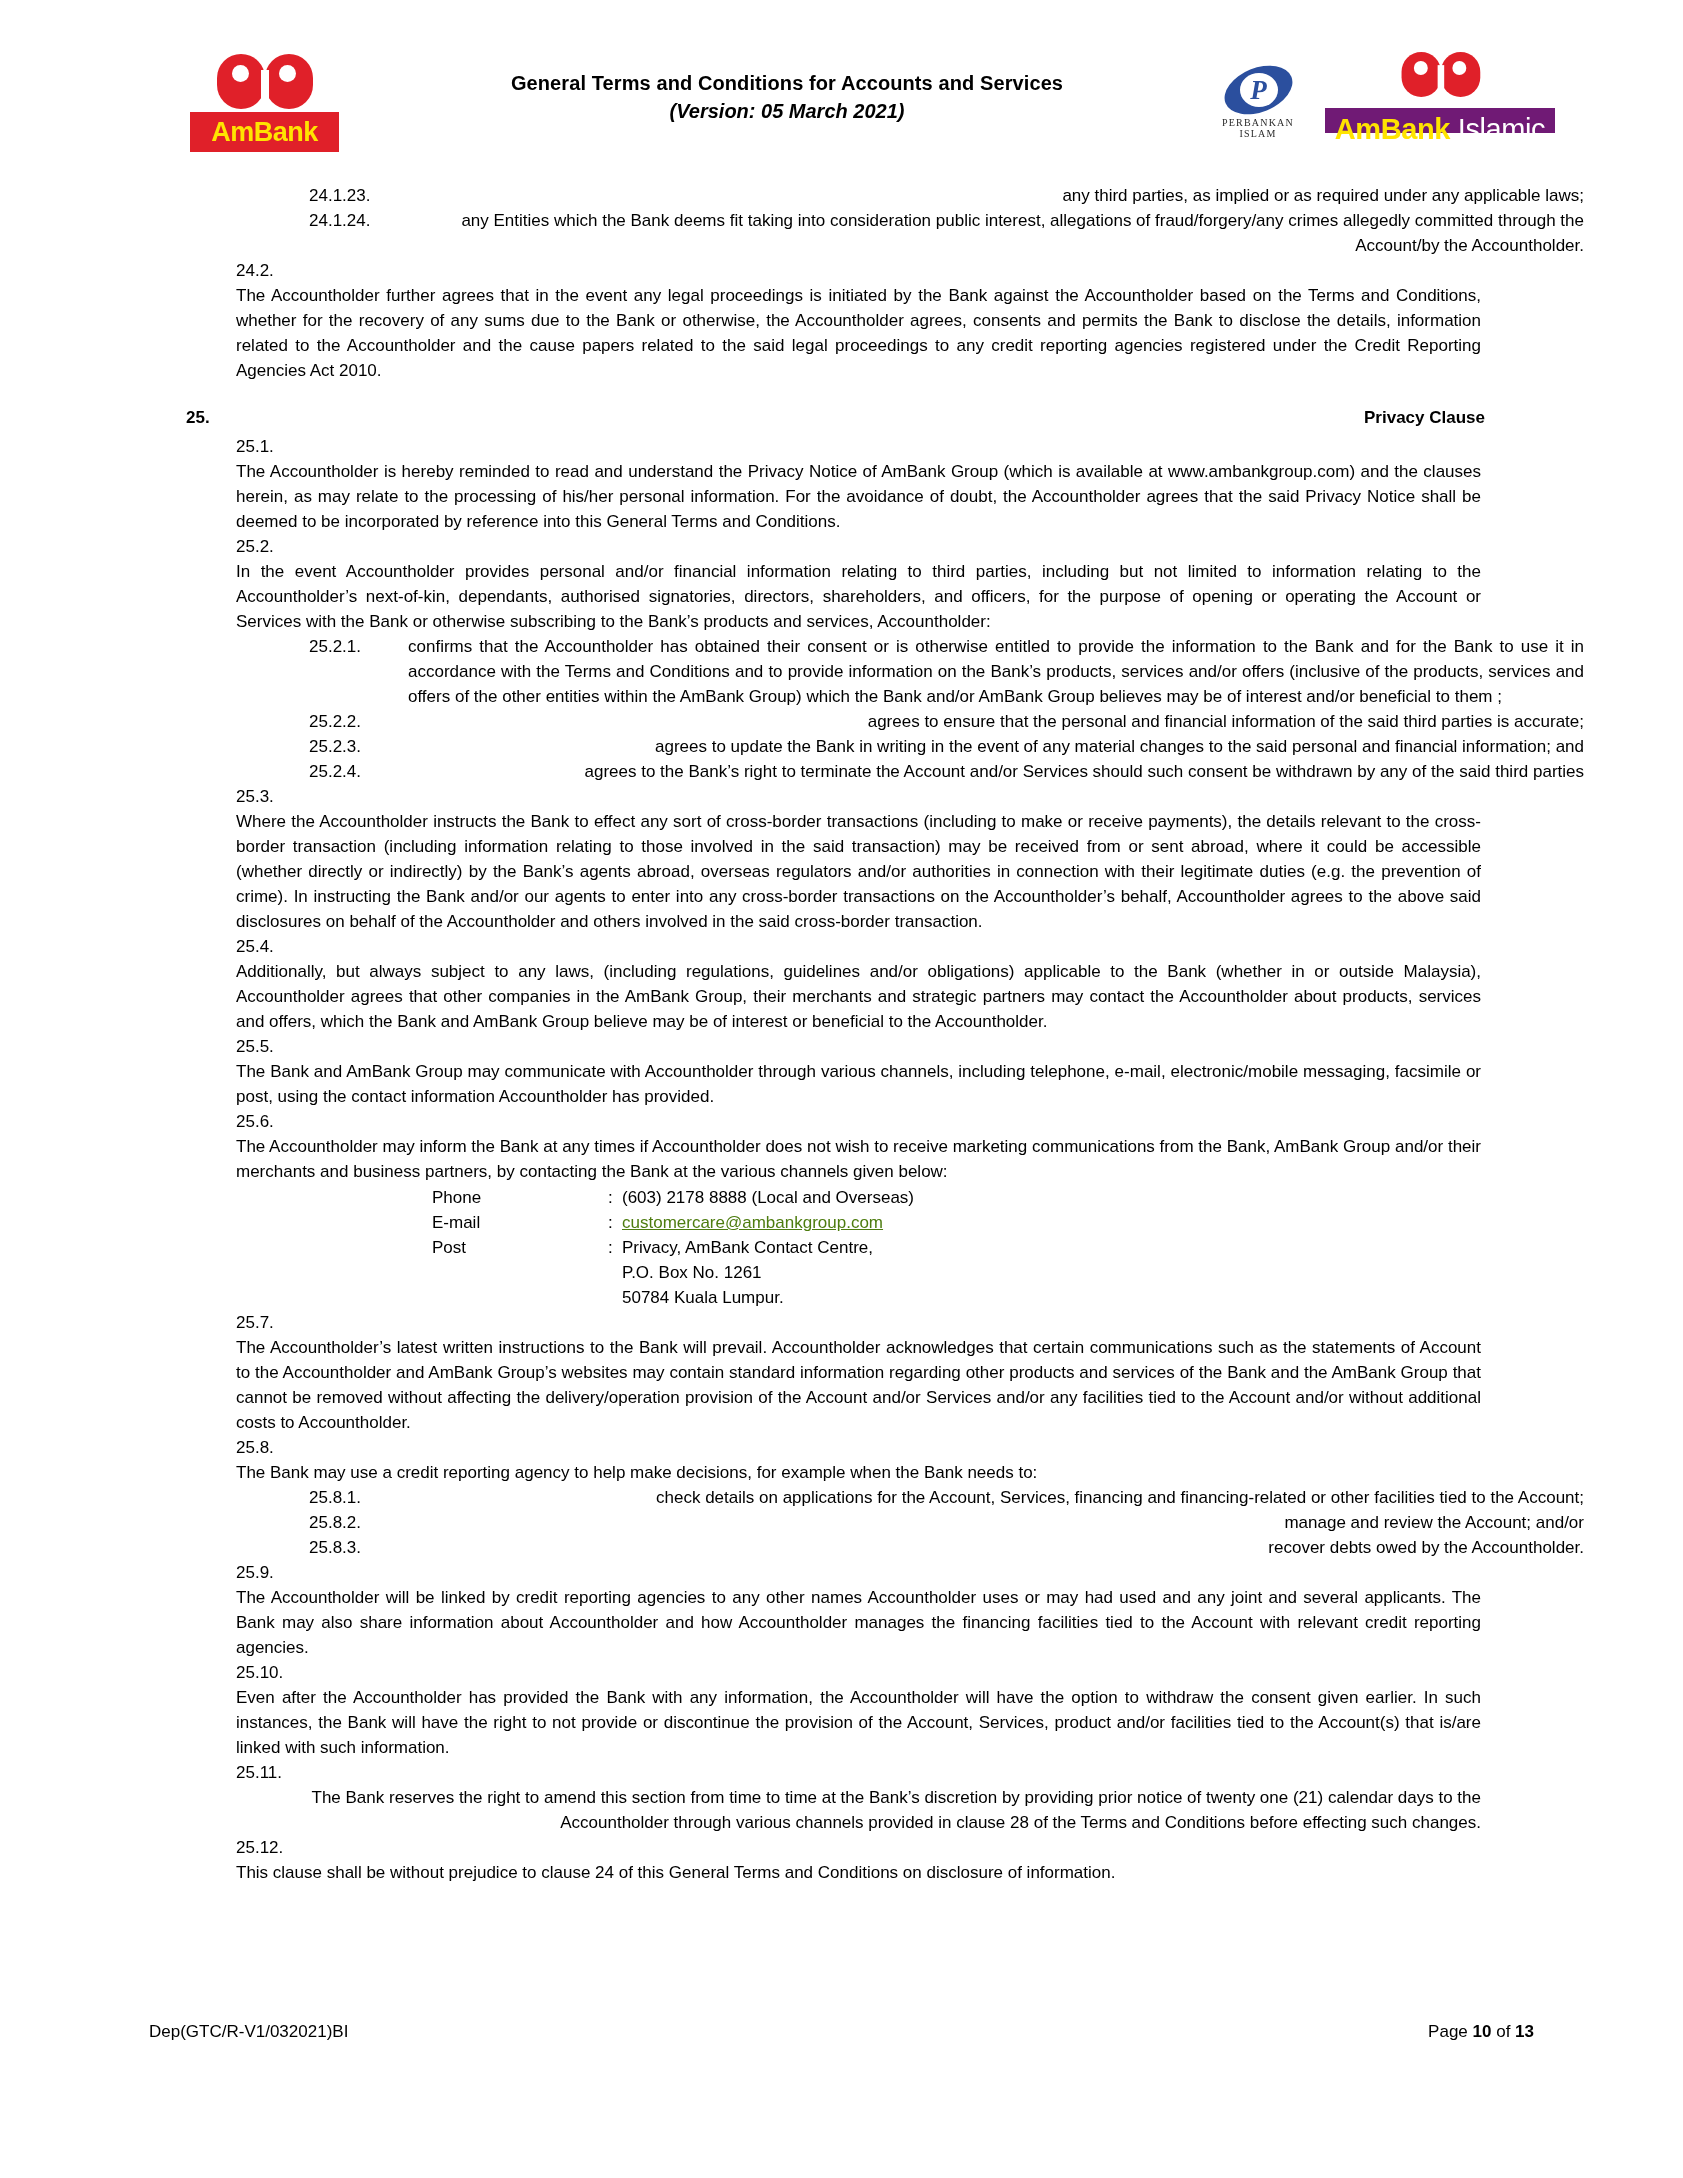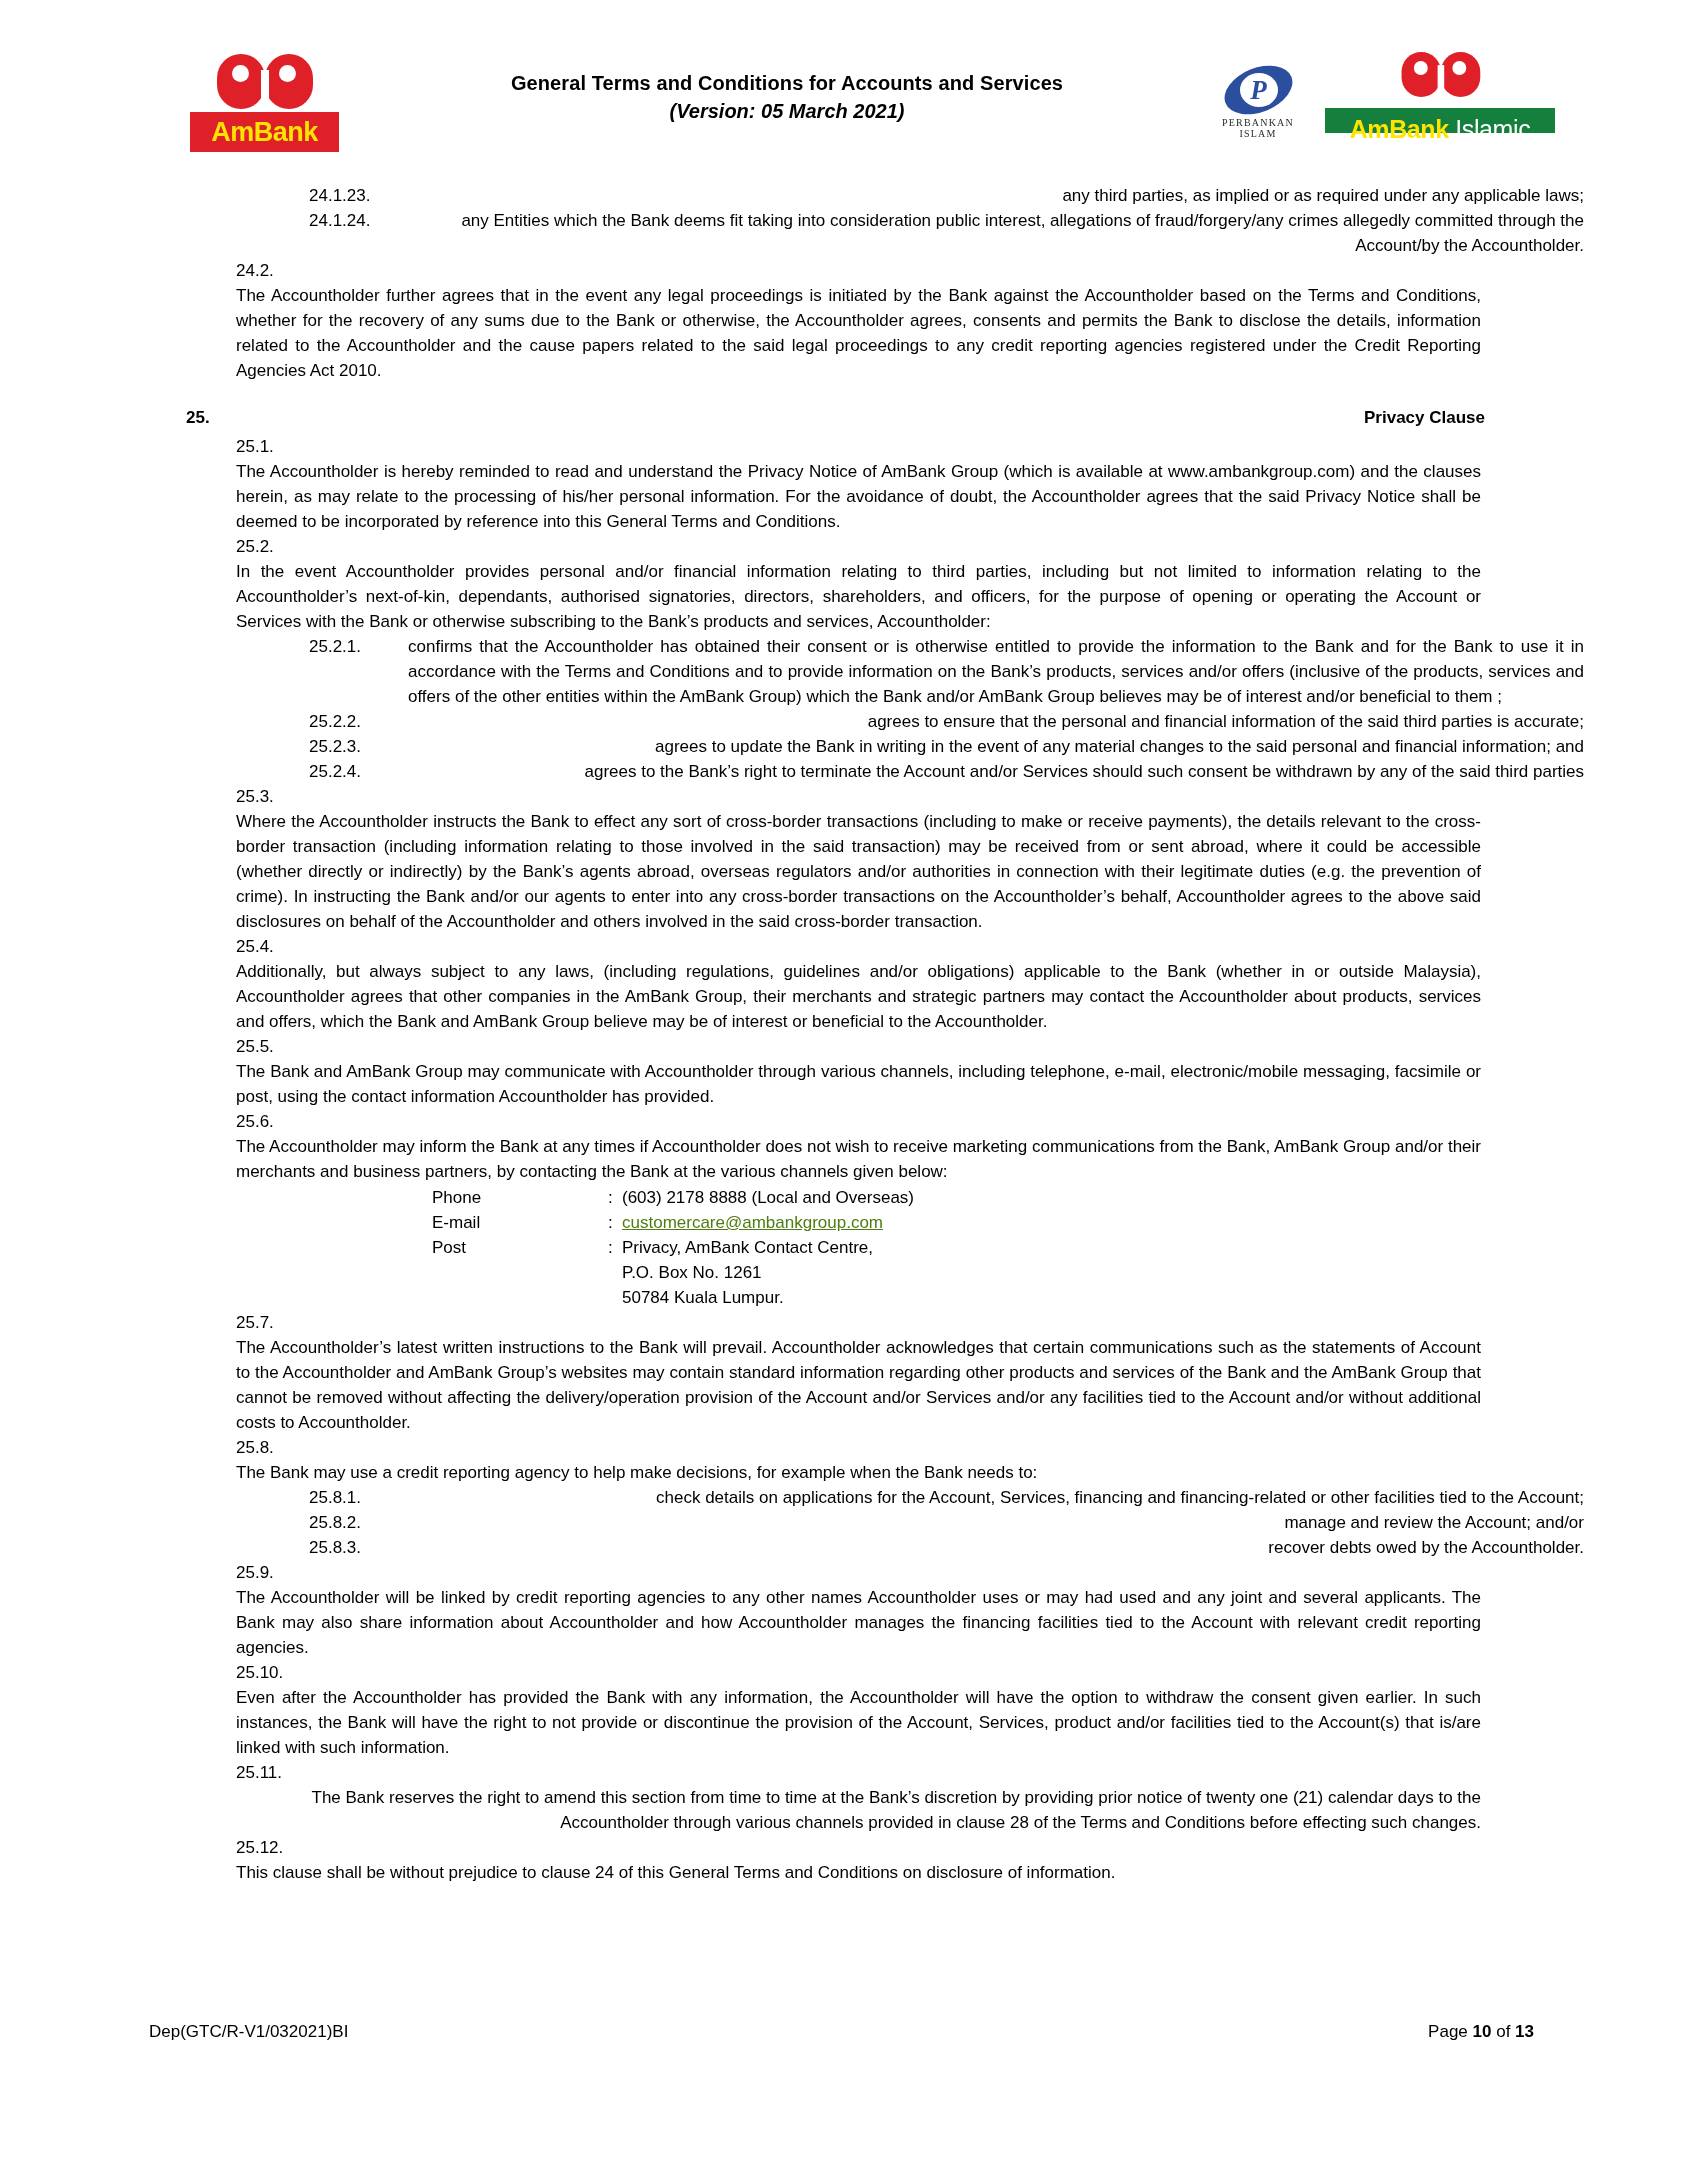--- a/index.html
+++ b/index.html
@@ -172,26 +172,26 @@
     width: 230px;
     height: 109px;
   }
   .ambank-islamic .logo-mark {
     margin: 0 auto 0 auto;
     transform: scale(0.82);
     transform-origin: center top;
   }
   .islamic-word {
     margin-top: 1px;
-    background: #15803d;
+    background: #701a75;
     height: 25px;
     width: 230px;
     line-height: 42px;
     text-align: center;
-    font-size: 25px;
+    font-size: 29px;
     font-weight: bold;
     letter-spacing: -0.4px;
     white-space: nowrap;
   }
   .islamic-word .am { color: #ffe400; }
   .islamic-word .isl { color: #ffffff; font-weight: normal; }
 
   
   .content {
     position: absolute;

